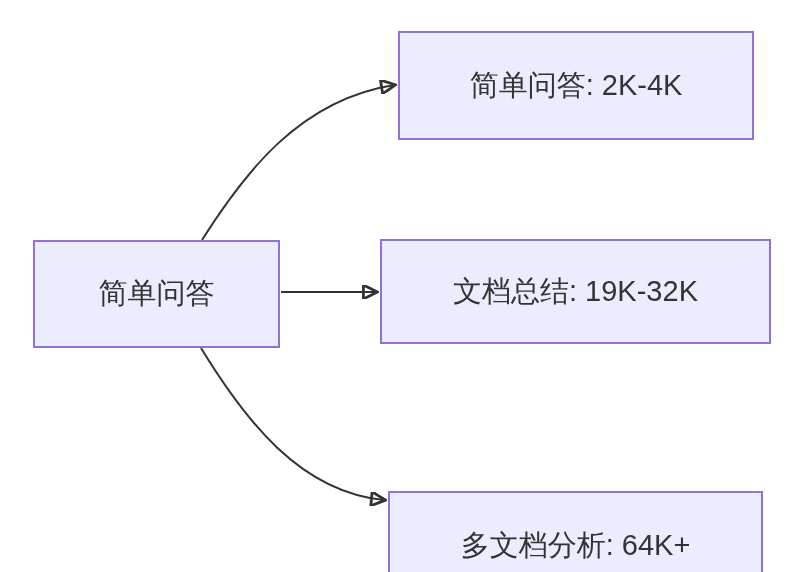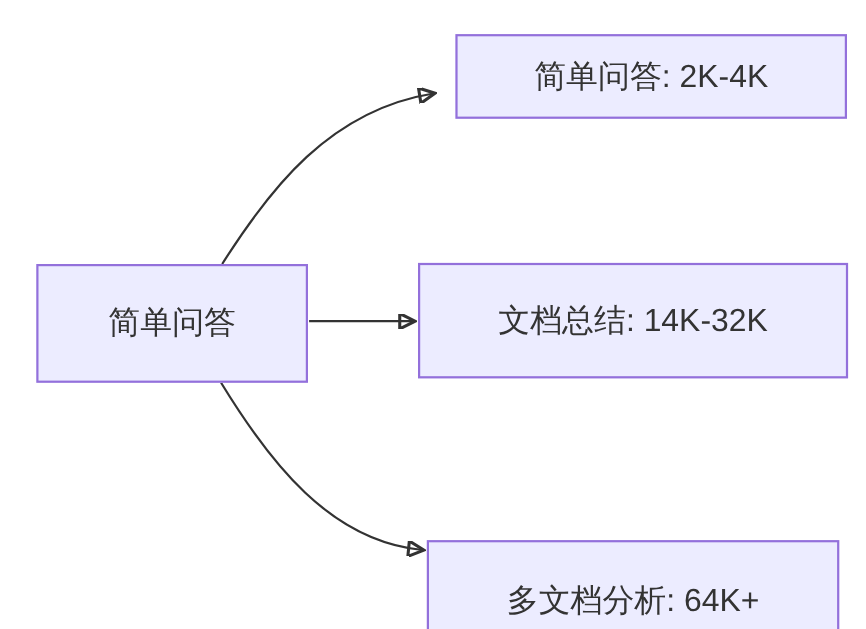--- a/index.html
+++ b/index.html
@@ -35,21 +35,21 @@
     border: 2px solid #9370DB;
     color: #333333;
     font-size: 29px;
     display: flex;
     align-items: center;
     justify-content: center;
     text-align: center;
     white-space: nowrap;
   }
   .node-root   { left: 33px;  top: 240px; width: 247px; height: 108px; }
-  .node-top    { left: 414px; top: 31px;  width: 356px; height: 77px; }
+  .node-top    { left: 398px; top: 31px;  width: 356px; height: 109px; }
   .node-mid    { left: 380px; top: 239px; width: 391px; height: 105px; }
   .node-bottom { left: 388px; top: 446px; width: 375px; height: 110px; margin-top: 45px; }
 </style>
 </head>
 <body>
 
 <div class="canvas">
 
   <svg class="edges" width="787" height="572" viewBox="0 0 787 572" xmlns="http://www.w3.org/2000/svg">
     <defs>
@@ -64,20 +64,20 @@
 
   <div class="node node-root">
     <span>简单问答</span>
   </div>
 
   <div class="node node-top">
     <span>简单问答: 2K-4K</span>
   </div>
 
   <div class="node node-mid">
-    <span>文档总结: 14K-32K</span>
+    <span>文档总结: 19K-32K</span>
   </div>
 
   <div class="node node-bottom">
     <span>多文档分析: 64K+</span>
   </div>
 
 </div>
 
 </body></html>

